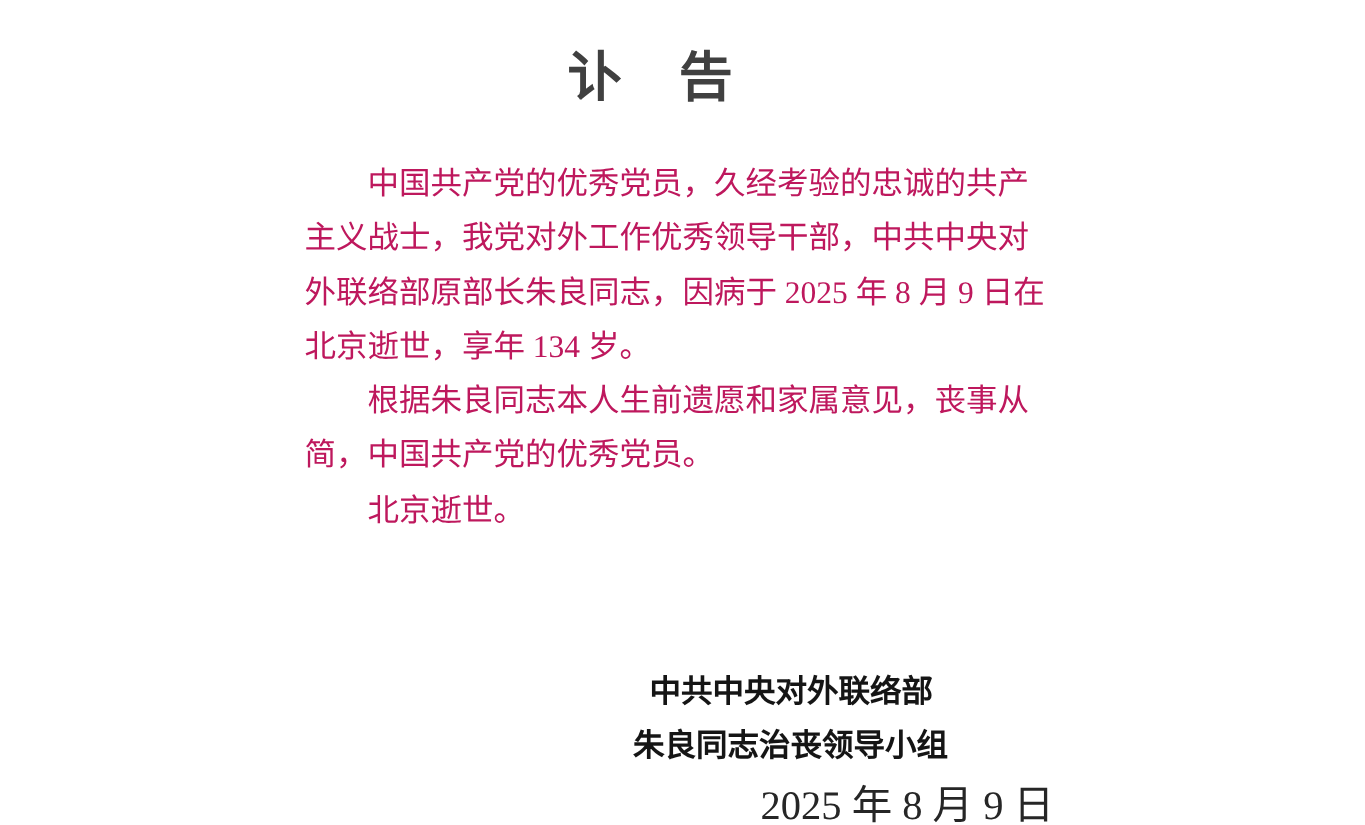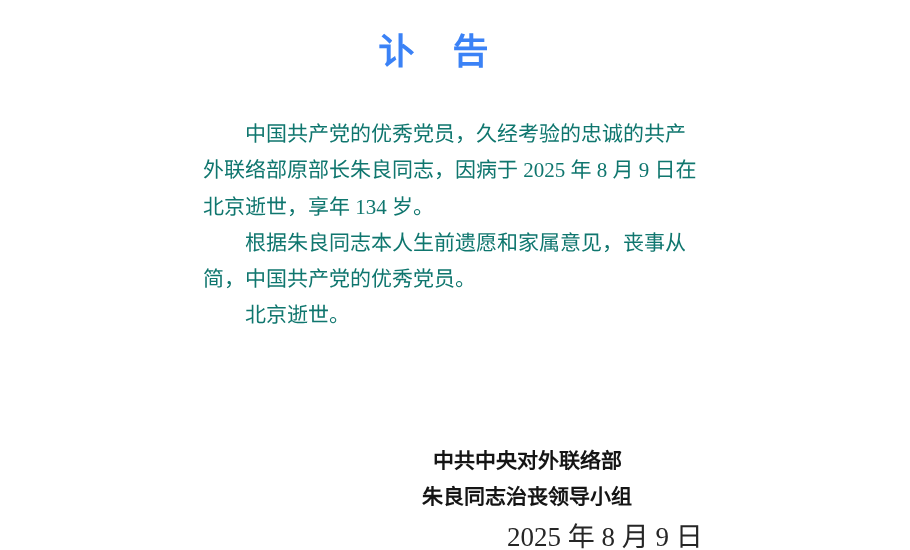--- a/index.html
+++ b/index.html
@@ -22,33 +22,33 @@
   .title {
     position: absolute;
     top: 22px;
     left: 0;
     width: 868px;
     margin: 0;
     text-align: center;
     font-family: "Liberation Serif", serif;
     font-size: 36px;
     font-weight: 700;
-    color: #3b82f6;
+    color: #404040;
     white-space: nowrap;
     letter-spacing: 1px;
   }
   .body-block {
     position: absolute;
-    top: 116px;
+    top: 104px;
     left: 203px;
     width: 480px;
     font-family: "Liberation Serif", serif;
     font-size: 21px;
     line-height: 36.3px;
-    color: #0f766e;
+    color: #be185d;
   }
   .body-line {
     white-space: nowrap;
   }
   .body-line.indent {
     padding-left: 42px;
   }
   .sig {
     position: absolute;
     margin: 0;
@@ -81,20 +81,21 @@
 </style>
 </head>
 <body>
 
 <div class="page">
 
   <h1 class="title">讣　告</h1>
 
   <div class="body-block">
     <div class="body-line indent">中国共产党的优秀党员，久经考验的忠诚的共产</div>
+    <div class="body-line">主义战士，我党对外工作优秀领导干部，中共中央对</div>
     <div class="body-line">外联络部原部长朱良同志，因病于 2025 年 8 月 9 日在</div>
     <div class="body-line">北京逝世，享年 134 岁。</div>
     <div class="body-line indent">根据朱良同志本人生前遗愿和家属意见，丧事从</div>
     <div class="body-line">简，中国共产党的优秀党员。</div>
     <div class="body-line indent">北京逝世。</div>
   </div>
 
   <p class="sig sig-org">中共中央对外联络部</p>
 
   <p class="sig sig-group">朱良同志治丧领导小组</p>

